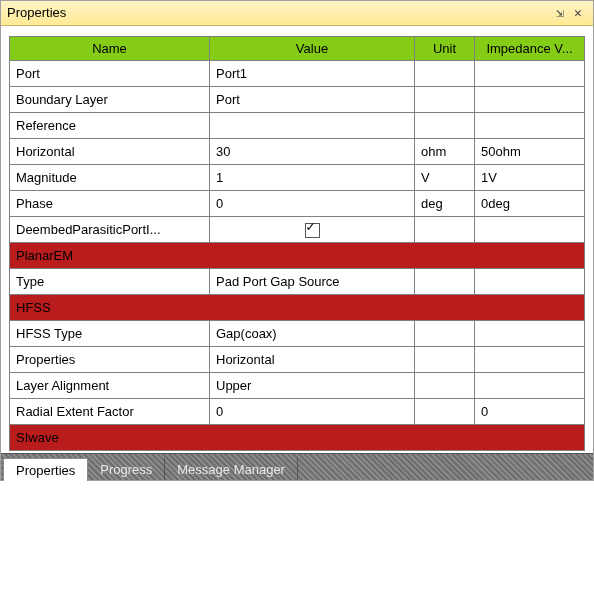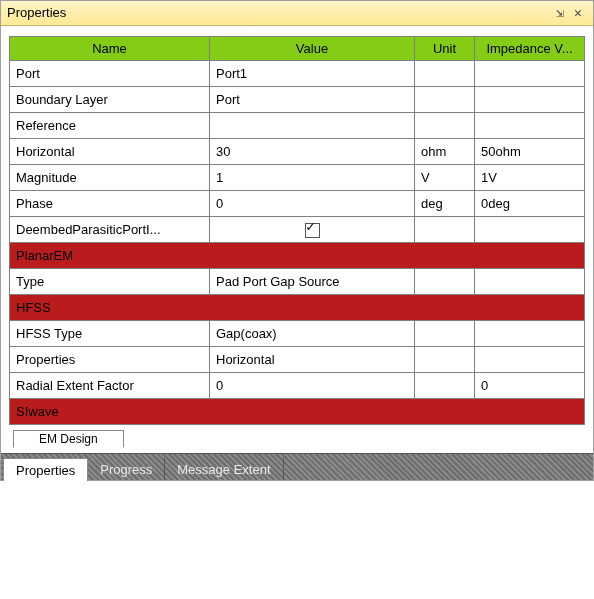--- a/index.html
+++ b/index.html
@@ -113,33 +113,39 @@
             <td></td>
             <td></td>
           </tr>
           <tr>
             <td>Properties</td>
             <td>Horizontal</td>
             <td></td>
             <td></td>
           </tr>
           <tr>
+            <td>Layer Alignment</td>
+            <td>Upper</td>
+            <td></td>
+            <td></td>
+          </tr>
+          <tr>
             <td>Radial Extent Factor</td>
             <td>0</td>
             <td></td>
             <td>0</td>
           </tr>
           <tr class="section">
             <td colspan="4">SIwave</td>
           </tr>
         </tbody>
     </table>
     <div class="inner-tabs">
       <span class="inner-tab">EM Design</span>
     </div>
   </div>
 
   <div class="bottom-tabs">
     <div class="btab active">Properties</div>
     <div class="btab">Progress</div>
-    <div class="btab">Message Extent</div>
+    <div class="btab">Message Manager</div>
   </div>
 </div>
 
 </body></html>

